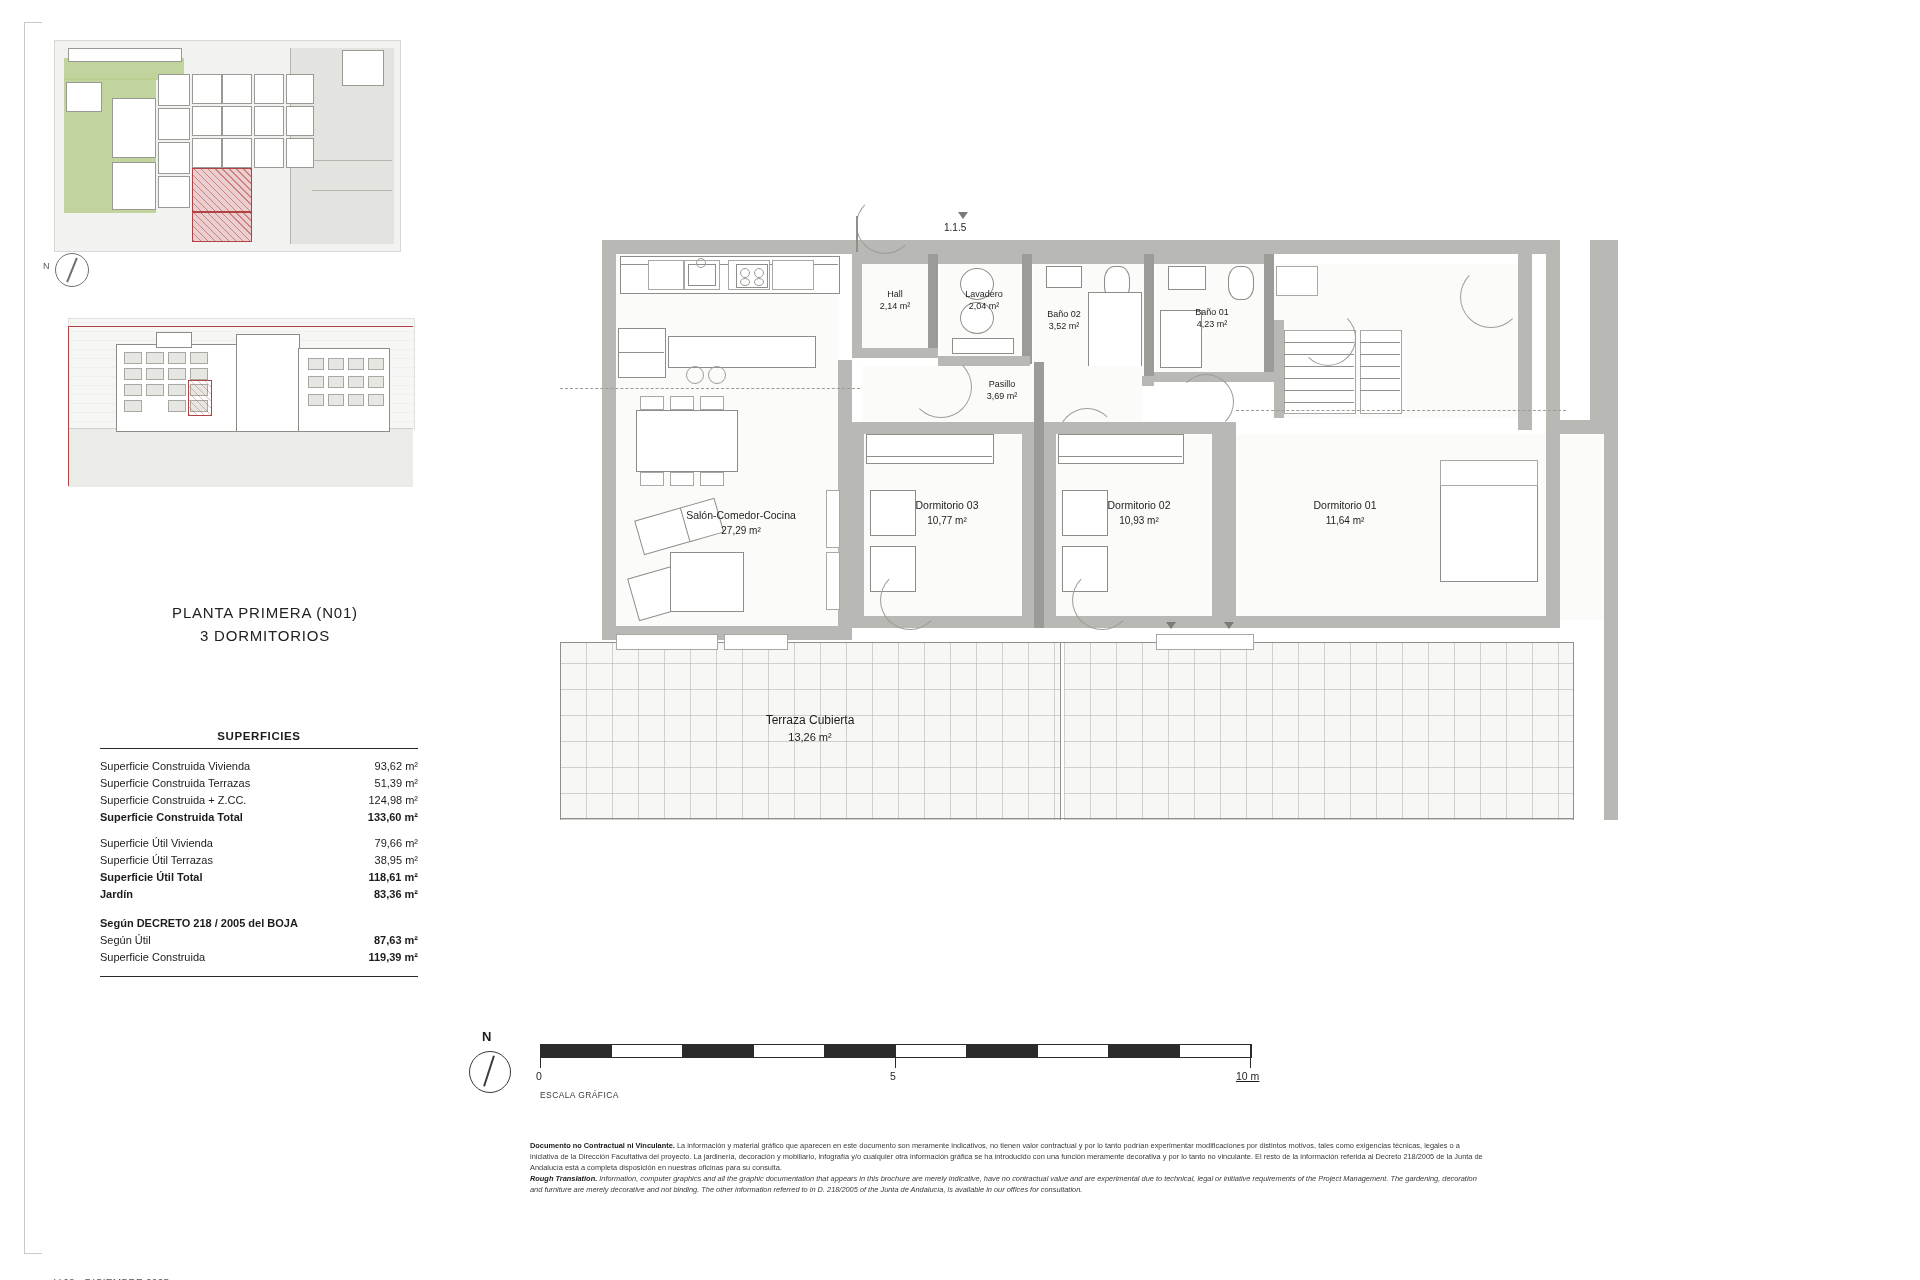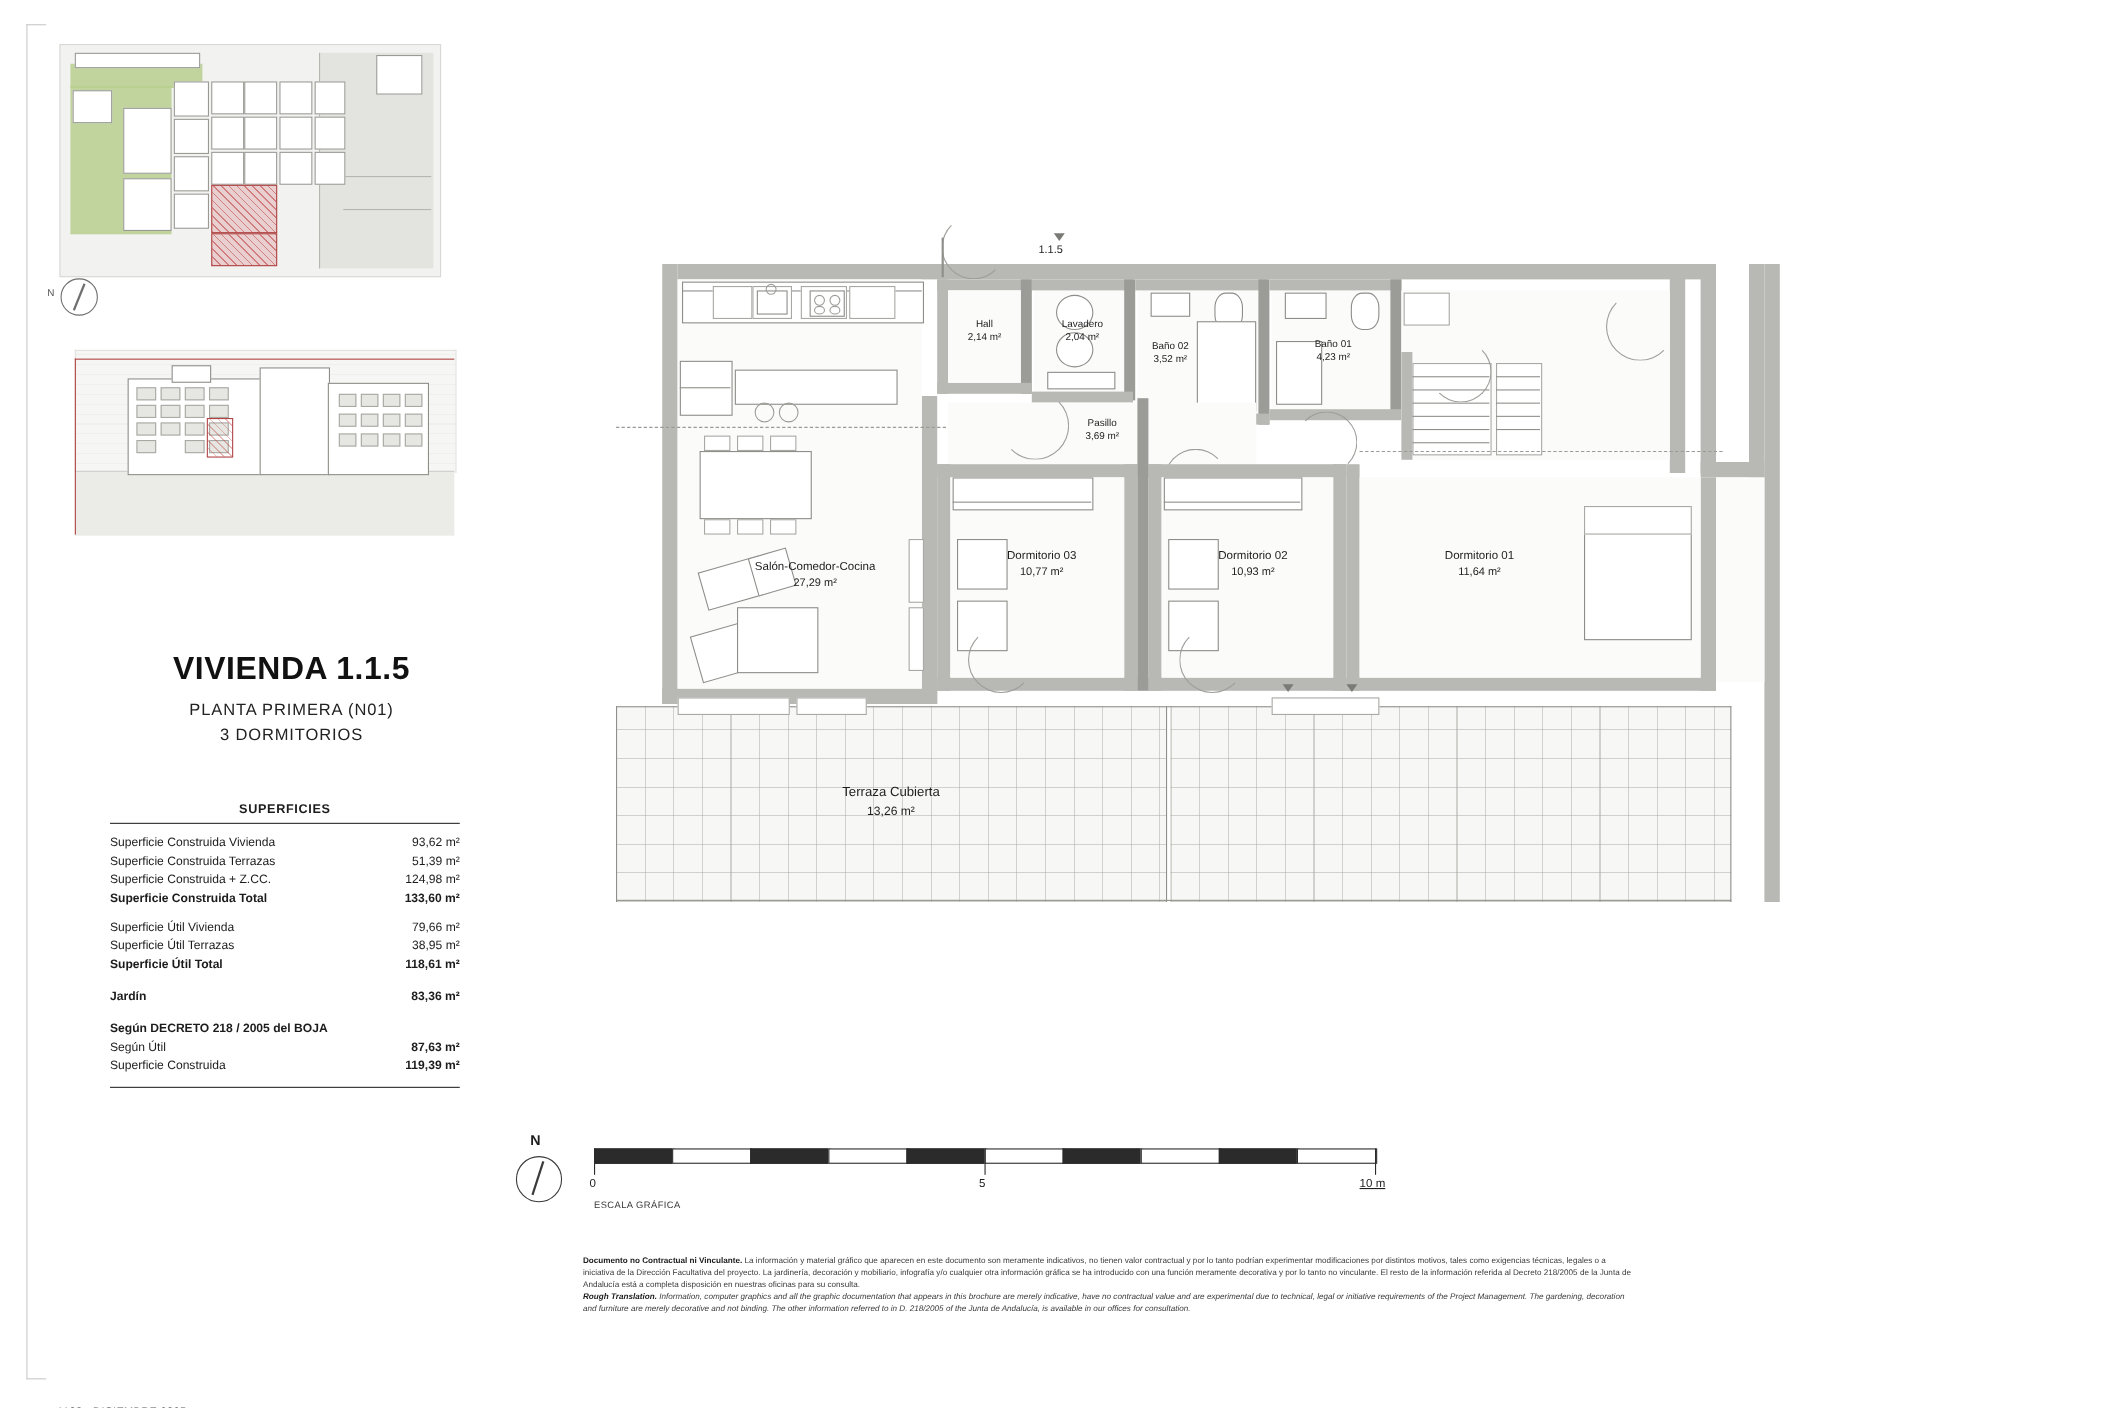--- a/index.html
+++ b/index.html
@@ -231,21 +231,21 @@
   .srow {
     display: flex;
     justify-content: space-between;
     line-height: 17px;
     font-size: 11px;
   }
   .srow .lbl { white-space: nowrap; }
   .srow .val { white-space: nowrap; text-align: right; min-width: 72px; }
   .srow.bold { font-weight: bold; }
   .srow.gap { margin-top: 9px; }
-  .srow.gap2 { margin-top: 12px; }
+  .srow.gap2 { }
   .decreto {
     font-weight: bold;
     font-size: 11px;
     margin-top: 14px;
     margin-bottom: 3px;
   }
 
   .version {
     position: absolute;
     left: 54px;
@@ -518,21 +518,20 @@
       <div class="win" style="left:260px;top:76px;width:14px;height:10px;"></div>
       <div class="win" style="left:280px;top:76px;width:14px;height:10px;"></div>
       <div class="win" style="left:300px;top:76px;width:14px;height:10px;"></div>
 
       <div class="redline" style="left:0px;top:8px;width:1px;height:160px;"></div>
       <div class="redline" style="left:0px;top:8px;width:345px;height:1px;"></div>
       <div class="redbox" style="left:120px;top:62px;width:22px;height:34px;"></div>
     </div>
 
     <div class="title-block">
-      <div class="viv-title">VIVIENDA 1.1.5</div>
       <div class="viv-sub1">PLANTA PRIMERA (N01)</div>
       <div class="viv-sub2">3 DORMITORIOS</div>
     </div>
 
     <div class="surf">
       <div class="surf-head">SUPERFICIES</div>
       <hr class="top">
 
       <div class="srow">
         <span class="lbl">Superficie Construida Vivienda</span>

